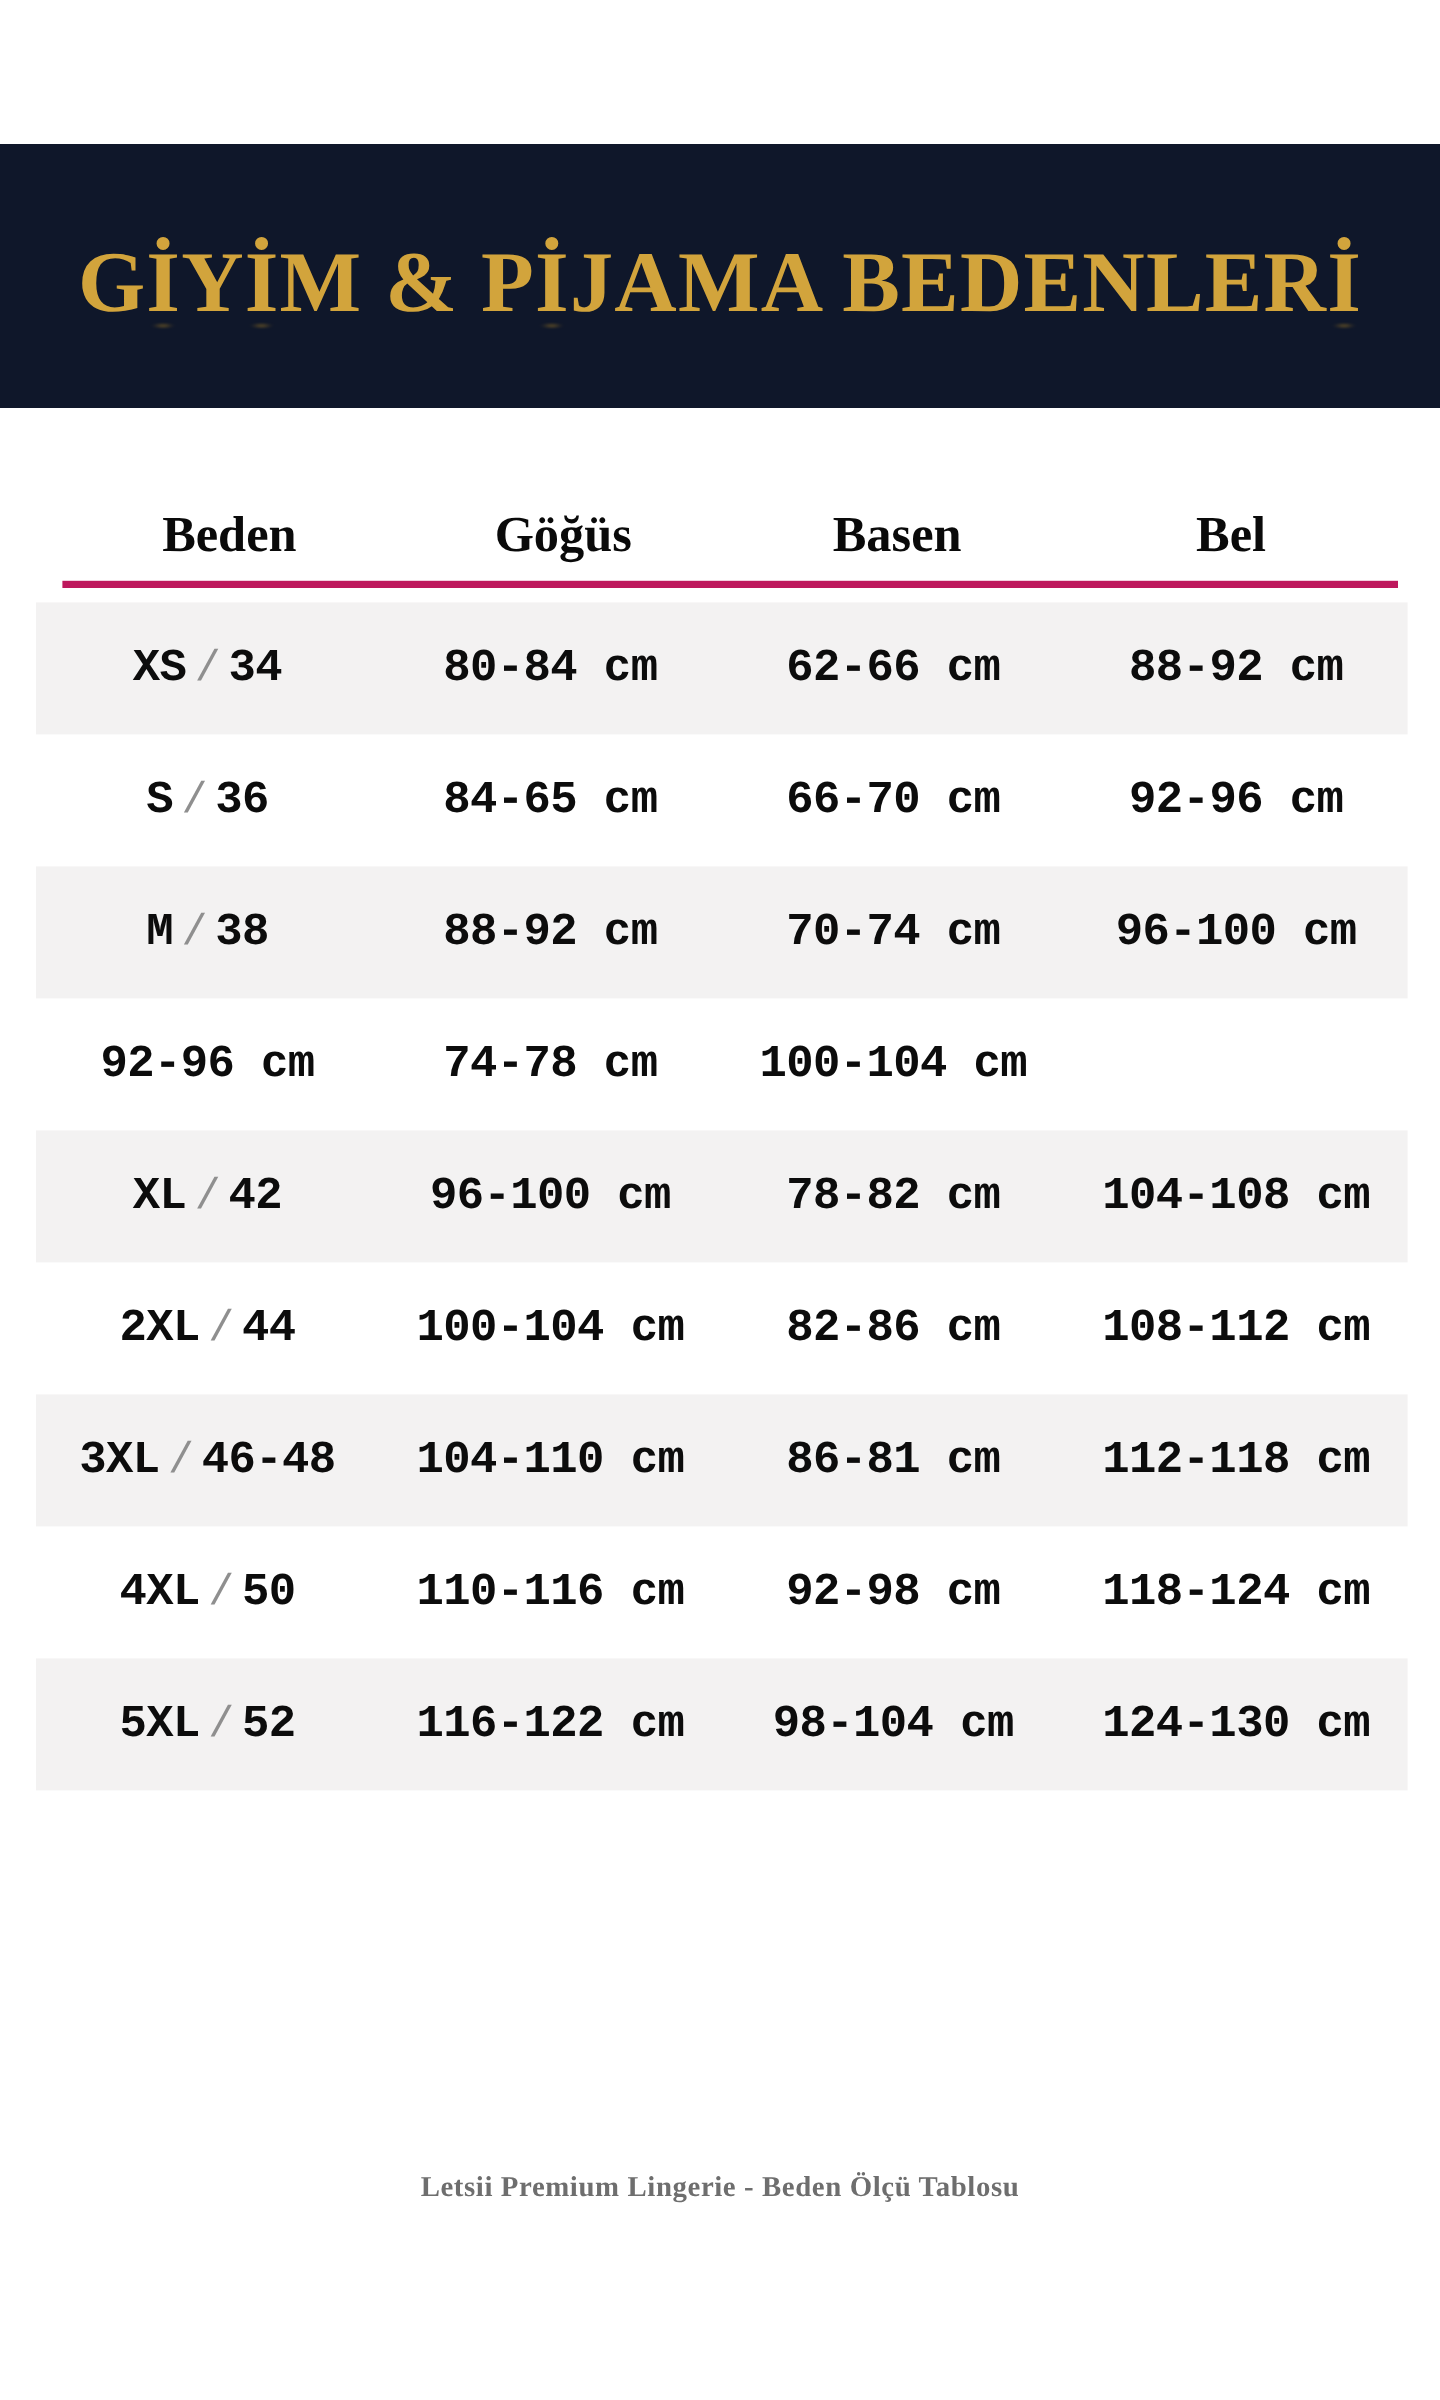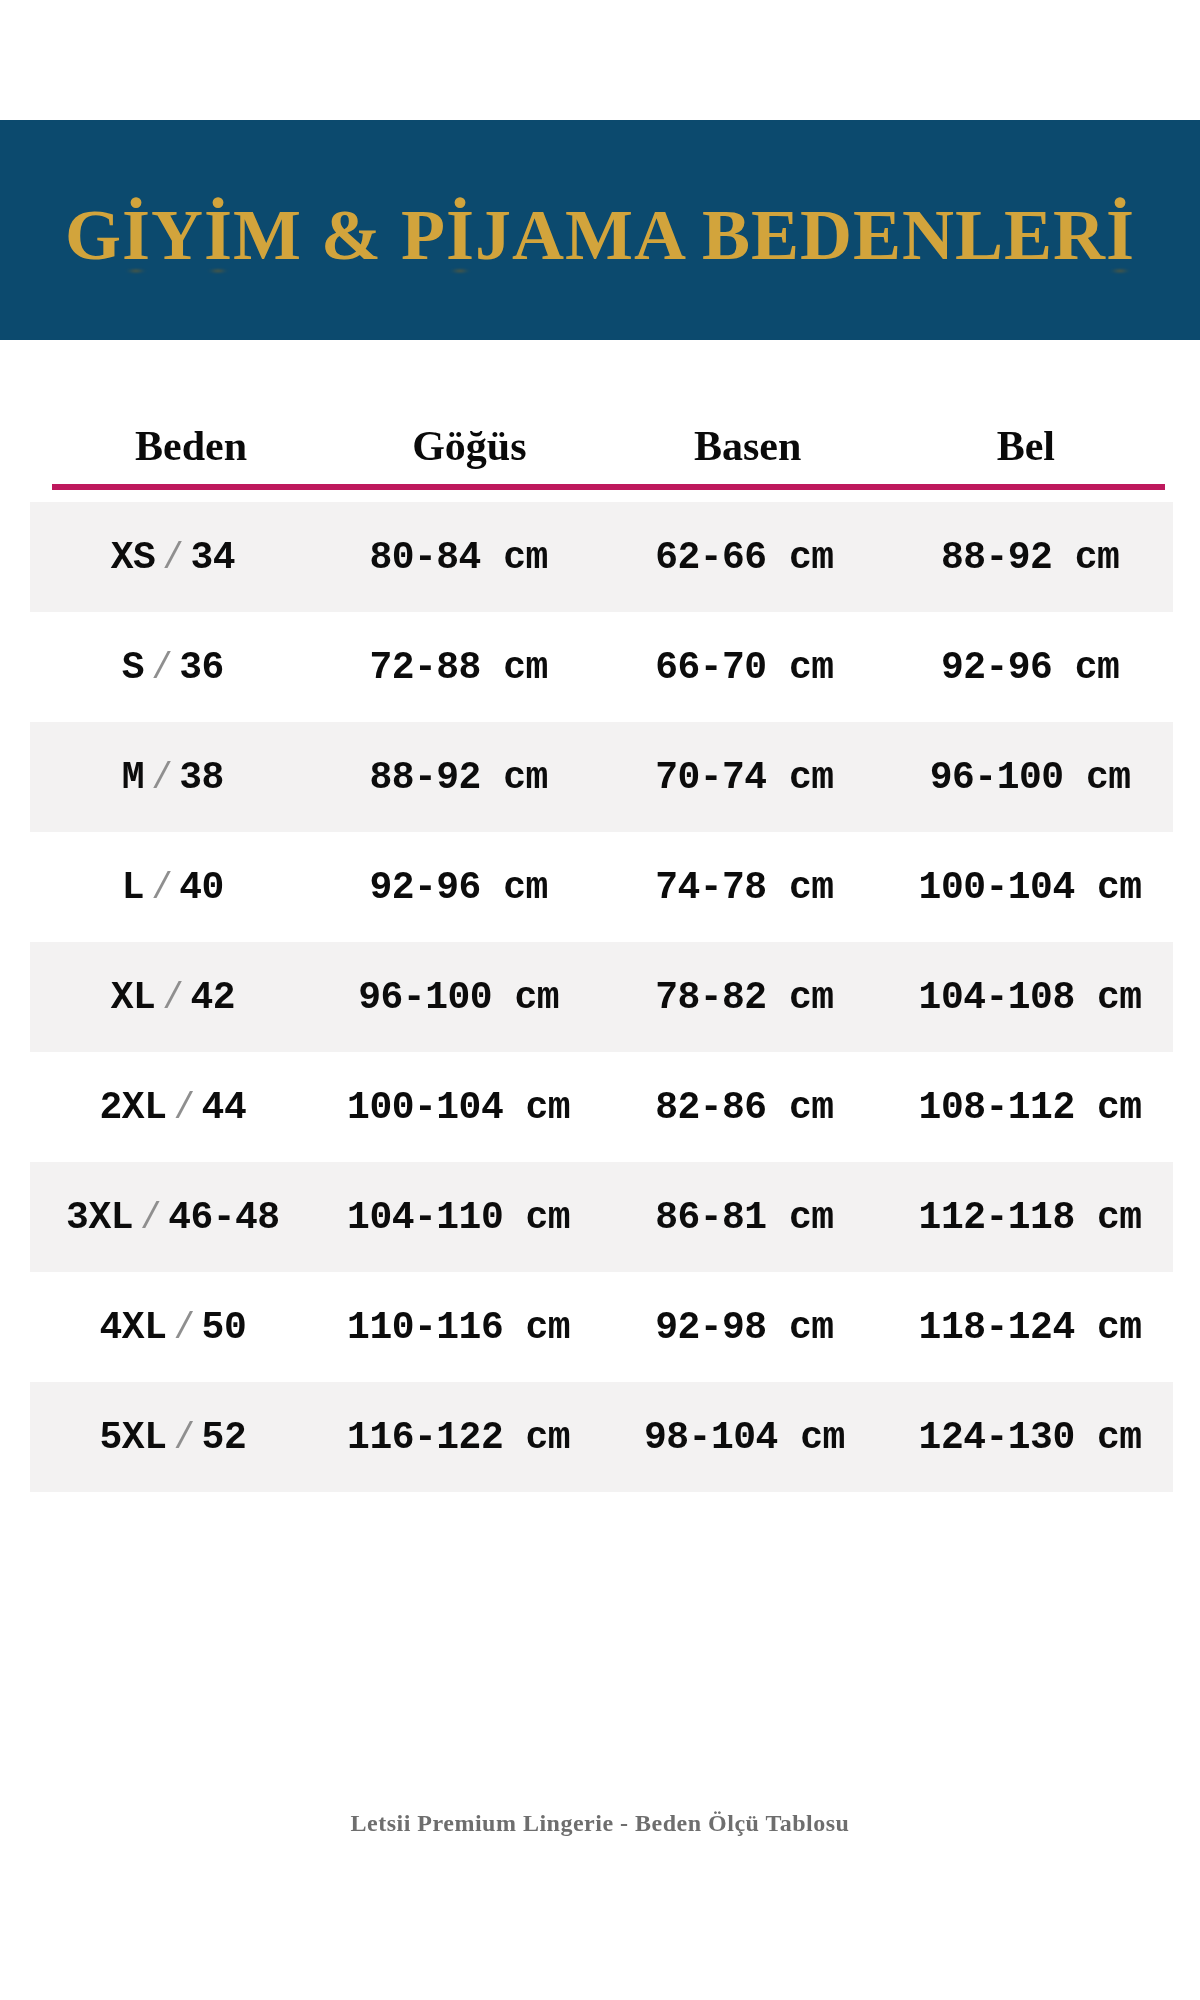--- a/index.html
+++ b/index.html
@@ -9,21 +9,21 @@
     background: #ffffff;
     font-family: "Liberation Serif", "DejaVu Serif", serif;
     overflow: hidden;
     position: relative;
   }
 
   
   .banner {
     margin-top: 120px;
     height: 220px;
-    background: #0c4a6e;
+    background: #0f172a;
     display: flex;
     flex-direction: column;
     align-items: center;
     justify-content: center;
     overflow: hidden;
   }
   .banner-title {
     color: #d2a43c;
     font-weight: 700;
     font-size: 72px;
@@ -122,38 +122,35 @@
     </div>
     <div class="cell">80-84 cm</div>
     <div class="cell">62-66 cm</div>
     <div class="cell">88-92 cm</div>
   </div>
 
   <div class="row">
     <div class="cell size-cell">
       <span>S</span><span class="slash">/</span><span>36</span>
     </div>
-    <div class="cell">72-88 cm</div>
+    <div class="cell">84-65 cm</div>
     <div class="cell">66-70 cm</div>
     <div class="cell">92-96 cm</div>
   </div>
 
   <div class="row">
     <div class="cell size-cell">
       <span>M</span><span class="slash">/</span><span>38</span>
     </div>
     <div class="cell">88-92 cm</div>
     <div class="cell">70-74 cm</div>
     <div class="cell">96-100 cm</div>
   </div>
 
   <div class="row">
-    <div class="cell size-cell">
-      <span>L</span><span class="slash">/</span><span>40</span>
-    </div>
     <div class="cell">92-96 cm</div>
     <div class="cell">74-78 cm</div>
     <div class="cell">100-104 cm</div>
   </div>
 
   <div class="row">
     <div class="cell size-cell">
       <span>XL</span><span class="slash">/</span><span>42</span>
     </div>
     <div class="cell">96-100 cm</div>

